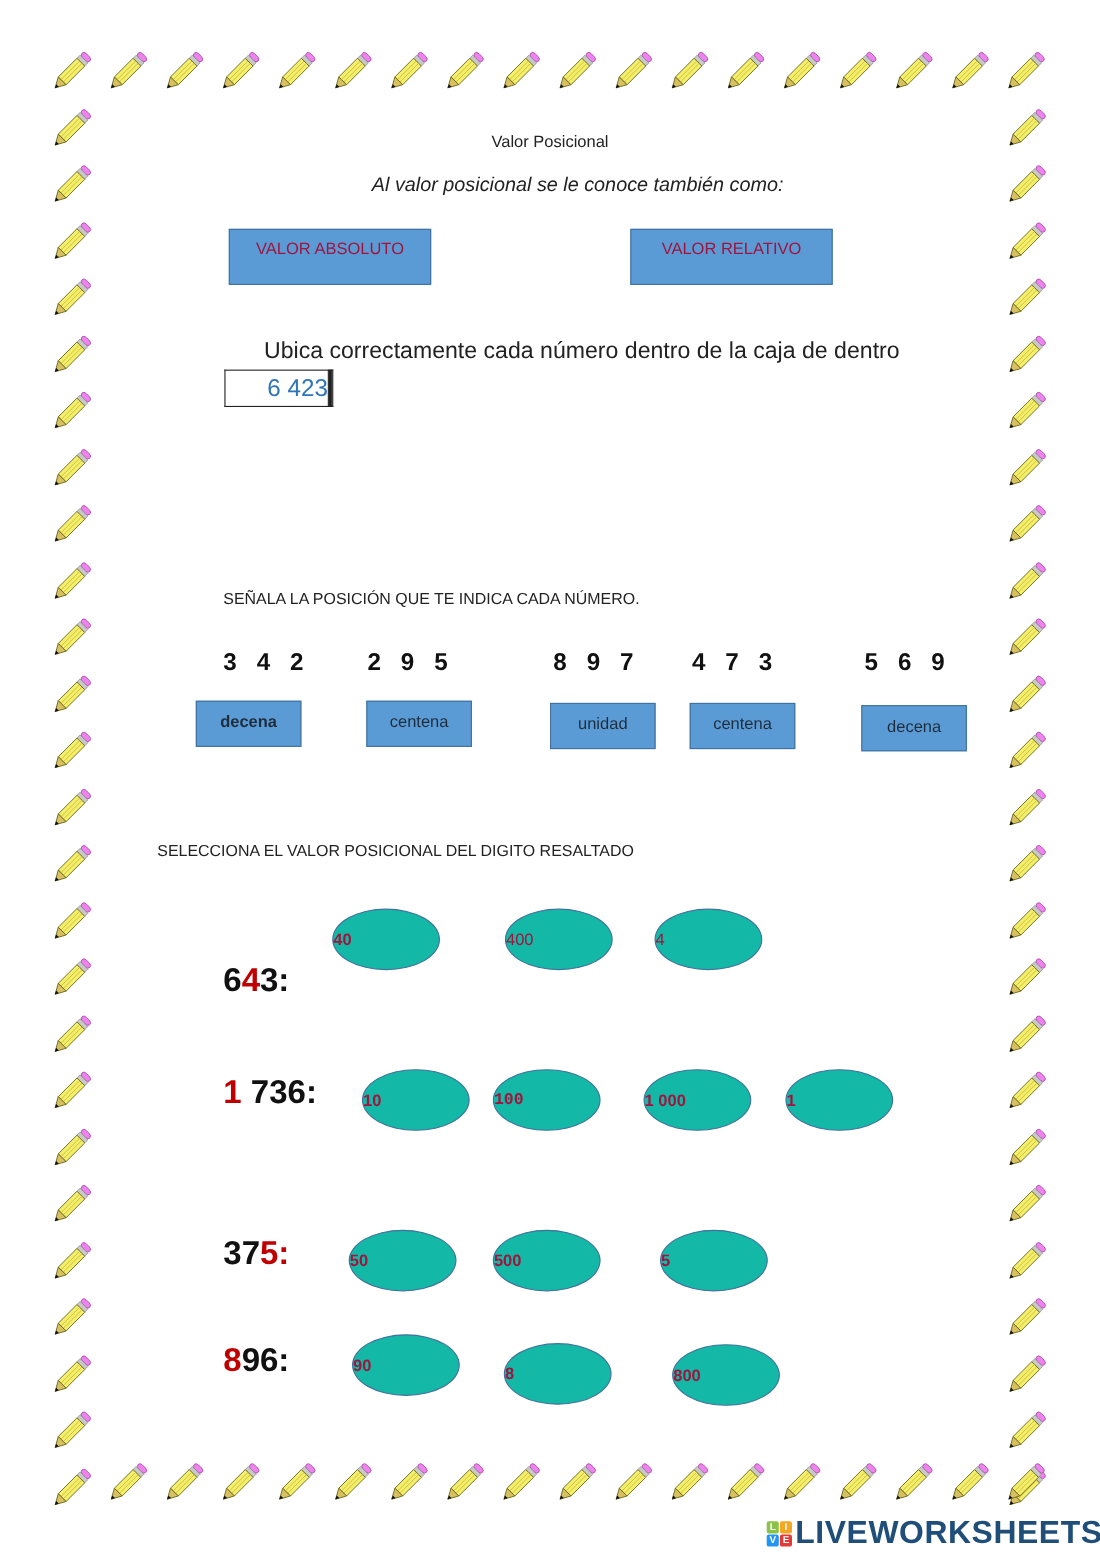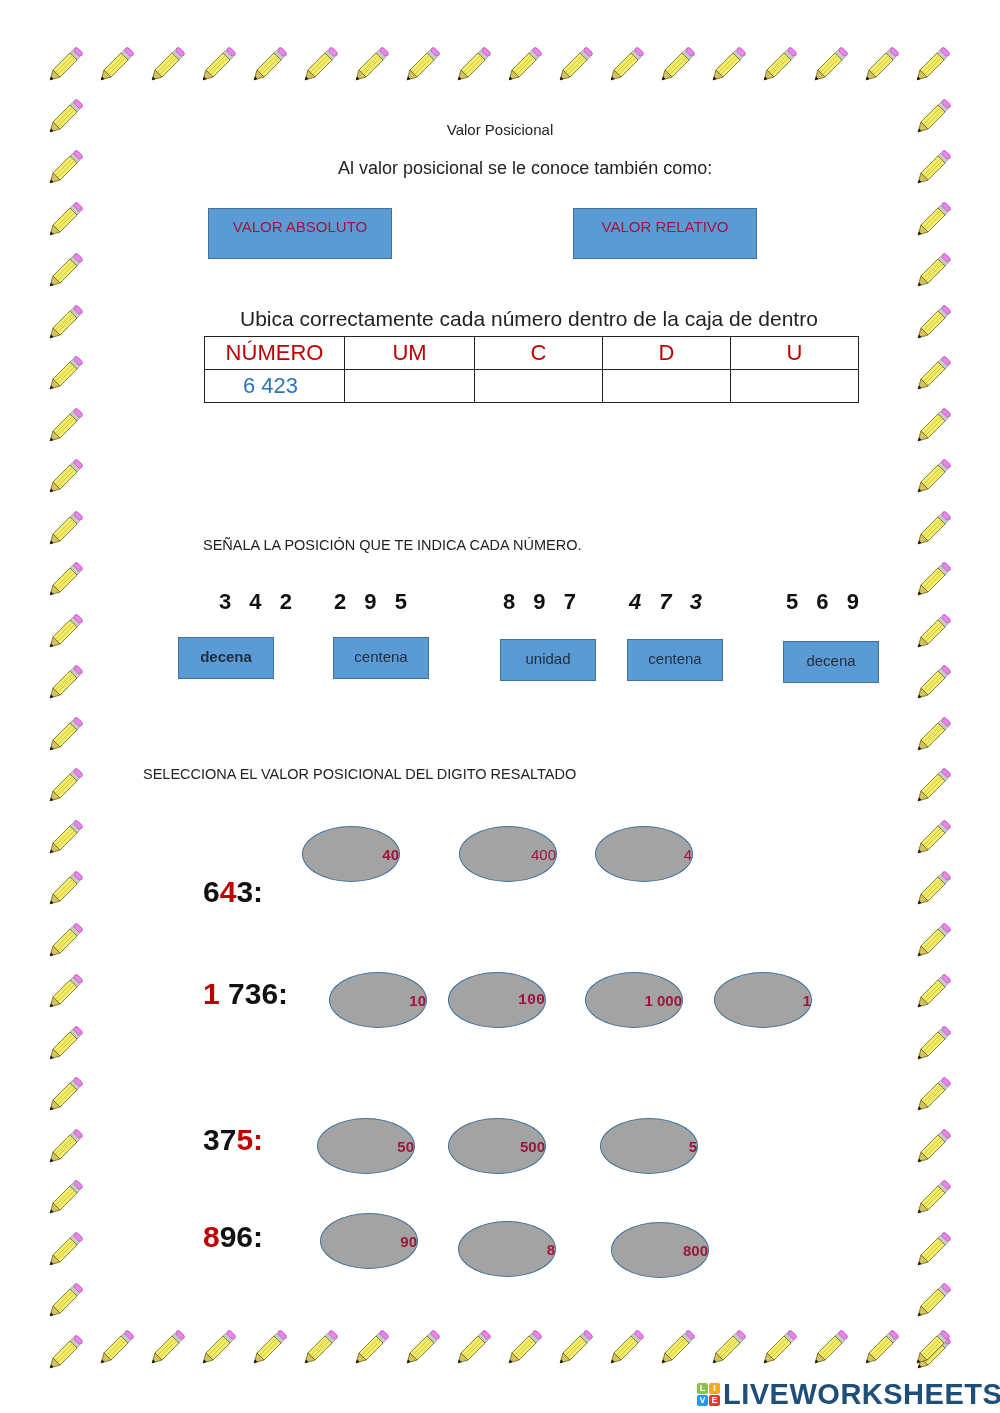--- a/index.html
+++ b/index.html
@@ -1,37 +1,37 @@
 <!DOCTYPE html>
 <html><head>
 <meta charset="utf-8">
 <style>
   html, body { margin:0; padding:0; }
   body { width:1000px; height:1413px; background:#ffffff; position:relative; overflow:hidden;
          font-family:"Liberation Sans", "DejaVu Sans", sans-serif; color:#222; }
   .abs { position:absolute; }
   .pencil { position:absolute; width:50px; height:50px; }
   .title { left:0; width:1000px; top:121px; text-align:center; font-size:15px; color:#222; }
-  .subtitle { left:338px; top:158px; font-size:18px; color:#222; }
+  .subtitle { left:338px; top:158px; font-size:18px; color:#222;font-style:italic; }
   .rect-btn { position:absolute; background:#5b9bd5; border:1.5px solid #41719c; box-sizing:border-box;
               color:#a0153e; font-size:15px; text-align:center; padding-top:9px; }
   .tbl-caption { left:240px; top:307px; font-size:21px; color:#222; }
   table.pv { position:absolute; left:204px; top:336px; border-collapse:collapse; }
   table.pv td, table.pv th { border:1px solid #222; height:32px; padding:0; font-weight:normal; }
   table.pv th { color:#c00000; font-size:22px; text-align:center; }
   table.pv td.num { color:#2e75b6; font-size:22px; }
   .instr { font-size:14.5px; color:#222; }
   .bignum { position:absolute; font-family:"Liberation Sans", sans-serif; font-weight:bold; font-size:22px; letter-spacing:6px; color:#111; }
   .pos-box { position:absolute; background:#5b9bd5; border:1.5px solid #41719c; box-sizing:border-box;
              width:96px; height:42px; text-align:center; font-size:15px; color:#1f2d3d; padding-top:10px; }
   .pos-box.bold { font-weight:bold; }
   .q-label { position:absolute; font-family:"Liberation Sans", sans-serif; font-weight:bold; font-size:30px; color:#111; }
   .q-label .hl { color:#c00000; }
-  .oval { position:absolute; width:98px; height:56px; border-radius:50%; background:#a3a3a3; border:1.5px solid #41719c;
-          box-sizing:border-box; display:flex; align-items:center; justify-content:flex-end;
+  .oval { position:absolute; width:98px; height:56px; border-radius:50%; background:#14b8a6; border:1.5px solid #41719c;
+          box-sizing:border-box; display:flex; align-items:center; justify-content:flex-start;
           color:#a0153e; font-size:15px; font-weight:bold; }
   .oval.normal { font-weight:normal; }
   .lw-logo { position:absolute; left:697px; top:1378px; display:flex; align-items:center; }
   .lw-grid { display:grid; grid-template-columns:11px 11px; grid-template-rows:11px 11px; gap:1px; margin-right:3px; }
   .lw-grid span { font-size:9px; font-weight:bold; color:#fff; text-align:center; line-height:11px; border-radius:2px; }
   .lw-text { font-family:"Liberation Sans", sans-serif; font-weight:bold; font-size:29px; color:#1f4e79; letter-spacing:0.5px; }
 </style>
 </head>
 <body>
 
@@ -979,43 +979,36 @@
 <div class="rect-btn" style="left:208px; top:208px; width:184px; height:51px;">
   <span>VALOR ABSOLUTO</span>
 </div>
 <div class="rect-btn" style="left:573px; top:208px; width:184px; height:51px;">
   <span>VALOR RELATIVO</span>
 </div>
 
 <div class="abs tbl-caption">Ubica correctamente cada número dentro de la caja de dentro</div>
 <table class="pv">
   <tbody>
-      <tr>
-    <th style="width:139px;">NÚMERO</th>
-    <th style="width:129px;">UM</th>
-    <th style="width:127px;">C</th>
-    <th style="width:127px;">D</th>
-    <th style="width:127px;">U</th>
-  </tr>
   <tr>
     <td class="num" style="padding-left:38px;">6 423</td>
     <td></td>
     <td></td>
     <td></td>
     <td></td>
   </tr>
 </tbody>
   </table>
 
 <div class="abs instr" style="left:203px; top:513px;margin-top:24px;">SEÑALA LA POSICIÓN QUE TE INDICA CADA NÚMERO.</div>
 
-<div class="bignum" style="left:203px; top:589px;margin-left:16px;">3 4 2</div>
+<div class="bignum" style="left:203px; top:589px;">3 4 2</div>
 <div class="bignum" style="left:334px; top:589px;">2 9 5</div>
 <div class="bignum" style="left:503px; top:589px;">8 9 7</div>
-<div class="bignum" style="left:629px; top:589px;font-style:italic;">4 7 3</div>
+<div class="bignum" style="left:629px; top:589px;">4 7 3</div>
 <div class="bignum" style="left:786px; top:589px;">5 6 9</div>
 
 <div class="pos-box bold" style="left:178px; top:637px;">
   <span>decena</span>
 </div>
 <div class="pos-box" style="left:333px; top:637px;">
   <span>centena</span>
 </div>
 <div class="pos-box" style="left:500px; top:639px;">
   <span>unidad</span>

